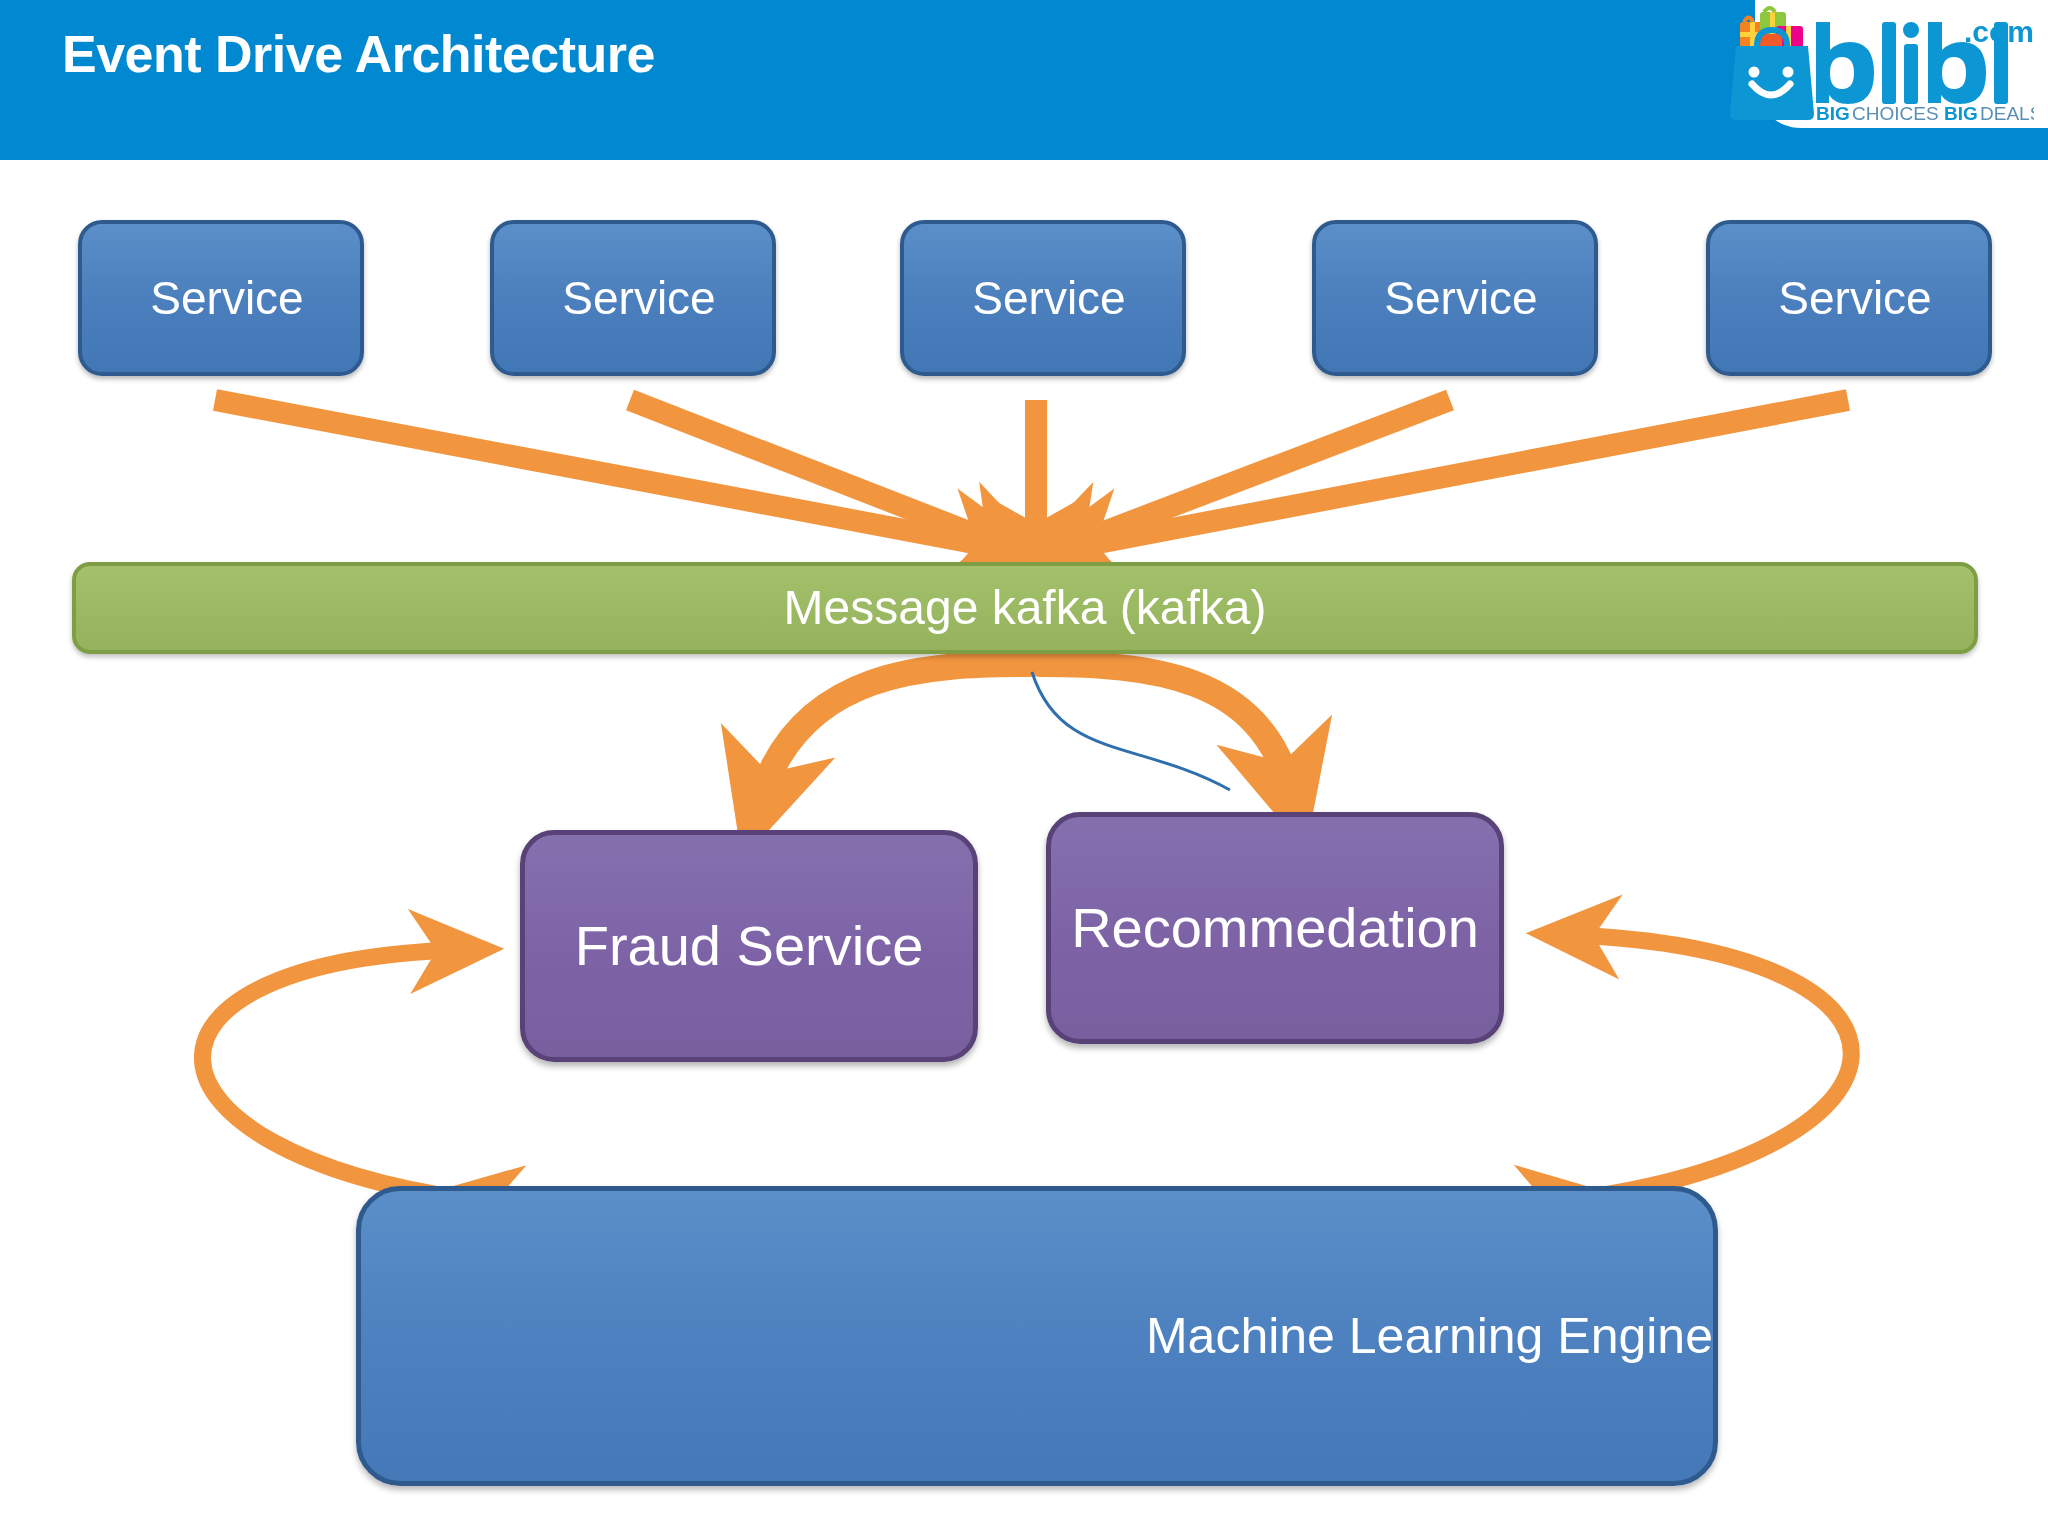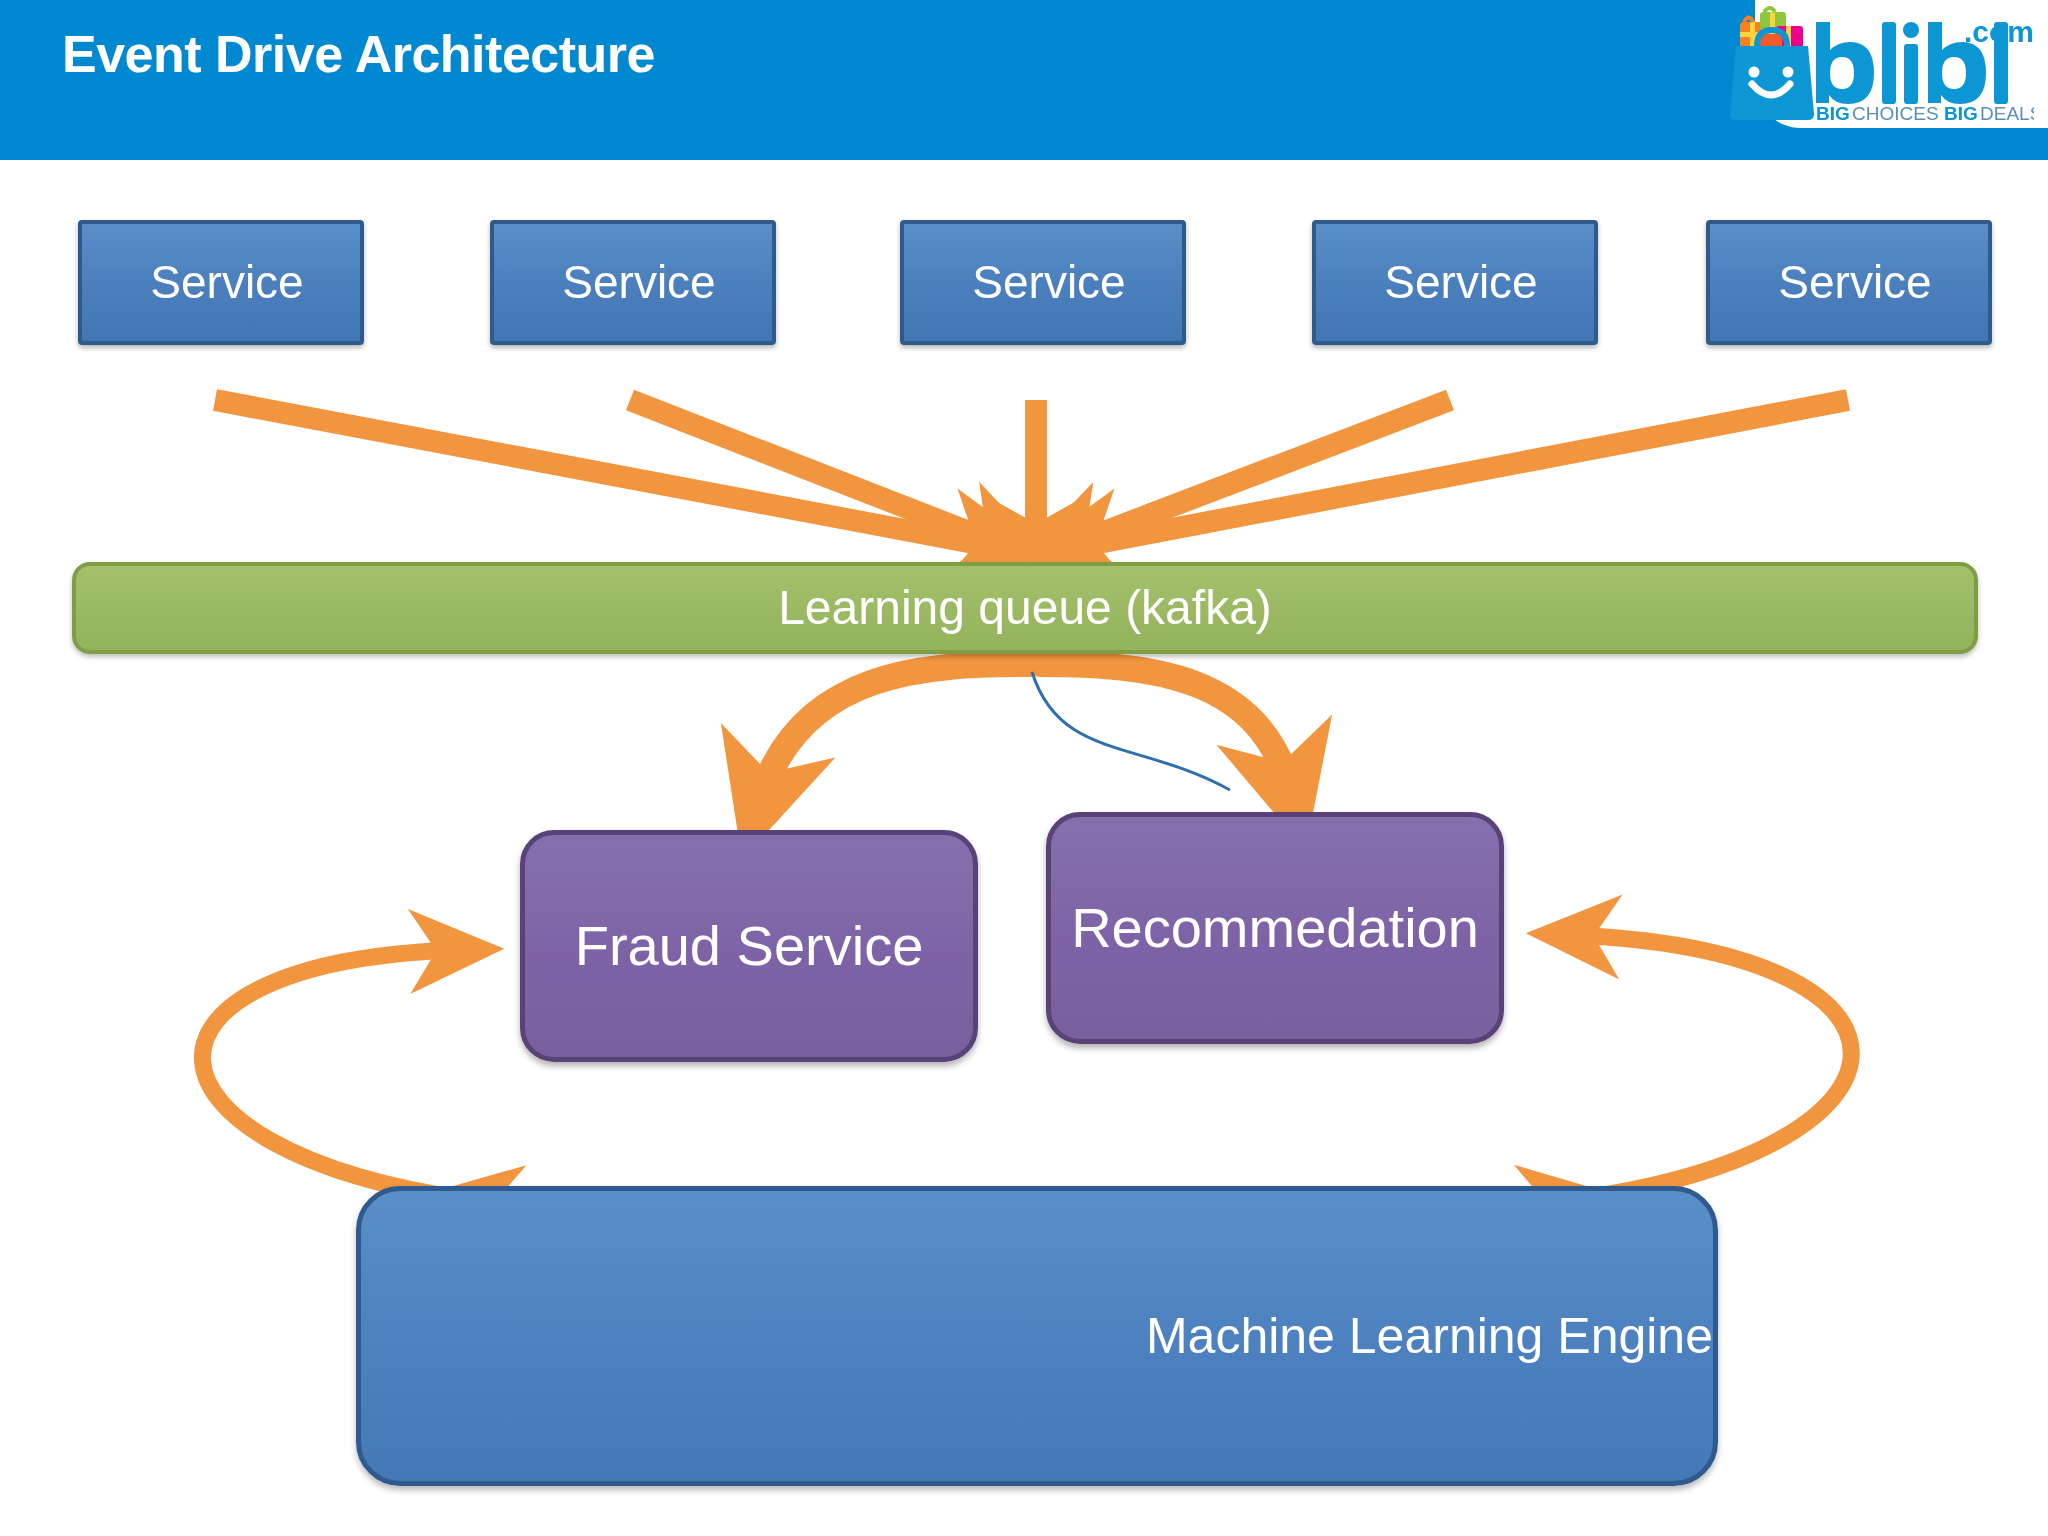--- a/index.html
+++ b/index.html
@@ -64,25 +64,25 @@
     display: flex;
     align-items: center;
     justify-content: center;
     color: #ffffff;
     text-align: center;
     line-height: 1.1;
   }
 
   .svc {
     width: 286px;
-    height: 125px;
+    height: 156px;
     top: 220px;
     background: linear-gradient(180deg, #5b8fc9 0%, #4a7ebc 55%, #4277b6 100%);
     border: 4px solid #2e5a8e;
-    border-radius: 4px;
+    border-radius: 24px;
     font-size: 46px;
     box-shadow: 0 3px 5px rgba(0,0,0,0.28);
     padding-left: 12px;
   }
   .svc1 { left: 78px; }
   .svc2 { left: 490px; }
   .svc3 { left: 900px; }
   .svc4 { left: 1312px; }
   .svc5 { left: 1706px; }
 
@@ -225,21 +225,21 @@
     <span>Service</span>
   </div>
   <div class="node svc svc4">
     <span>Service</span>
   </div>
   <div class="node svc svc5">
     <span>Service</span>
   </div>
 
   <div class="node queue">
-    <span>Learning queue (kafka)</span>
+    <span>Message kafka (kafka)</span>
   </div>
 
   <div class="node purple fraud">
     <span>Fraud Service</span>
   </div>
   <div class="node purple recomm">
     <span>Recommedation</span>
   </div>
 
   <div class="node mlbox">

